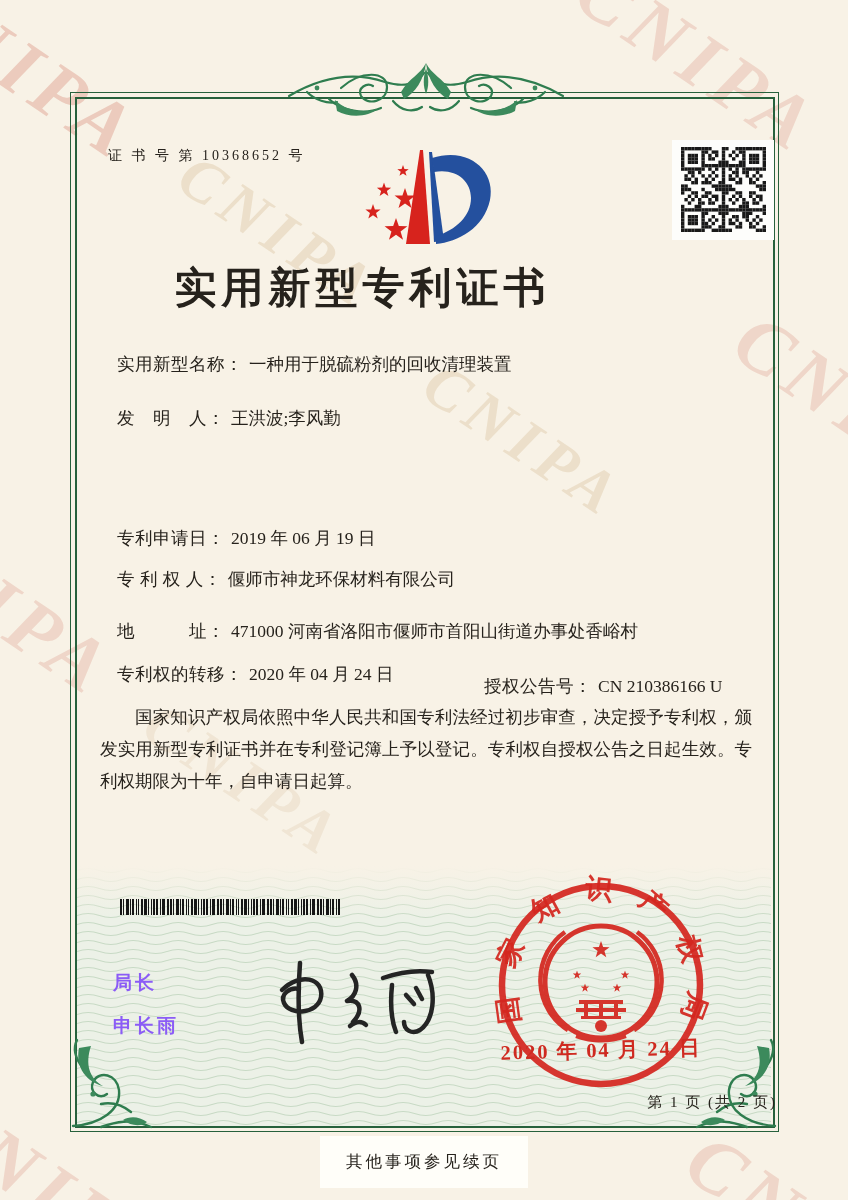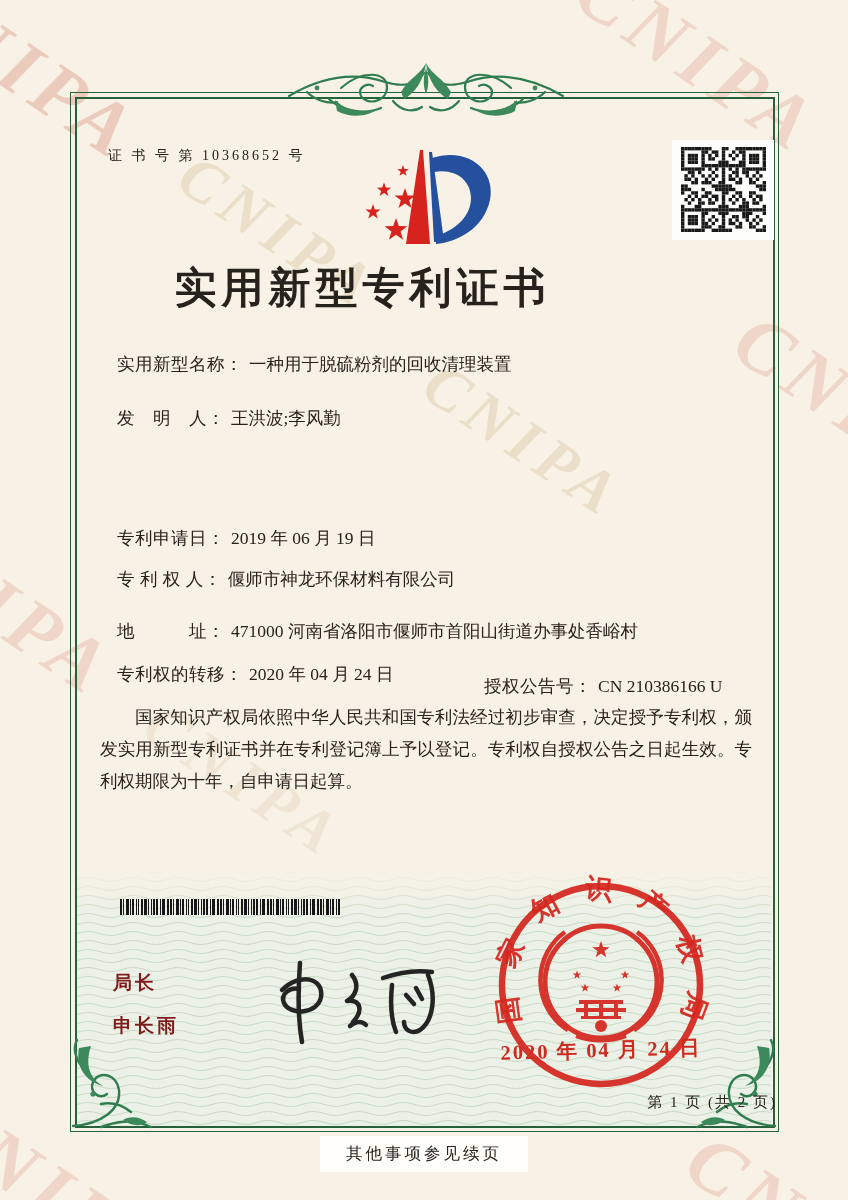--- a/index.html
+++ b/index.html
@@ -29,29 +29,29 @@
       font-size:42px;font-weight:700;letter-spacing:5px;}
   .frow{position:absolute;left:117px;font-size:17.5px;white-space:nowrap;}
   .frow .lab{letter-spacing:0.5px;}
   .frow .val{margin-left:6px;}
   .grant2{position:absolute;left:367px;top:12px;}
   .paras{position:absolute;left:100px;top:702px;width:652px;font-size:17.5px;line-height:1.82;
       text-align:justify;}
   .paras p{margin:0;text-indent:2em;}
   .barcode{position:absolute;left:120px;top:899px;}
   .sig-block{position:absolute;left:113px;top:970px;font-family:"Liberation Sans","DejaVu Sans",sans-serif;
-      font-size:19px;font-weight:600;letter-spacing:3px;color:#7f1d1d;}
+      font-size:19px;font-weight:600;letter-spacing:3px;color:#8b5cf6;}
   .sig-block div{margin-bottom:17px;}
   .signature{position:absolute;left:250px;top:950px;}
   .seal{position:absolute;left:480px;top:870px;z-index:6;}
   .seal-date{position:absolute;left:601px;top:1036px;transform:translateX(-50%) rotate(-1.5deg);
       font-size:20.5px;color:#cf2a20;letter-spacing:2px;white-space:nowrap;z-index:7;font-weight:600;}
   .page-foot{position:absolute;left:70px;top:1093px;width:707px;text-align:right;font-size:15px;letter-spacing:2px;}
   .cont-note{position:absolute;left:50%;top:1136px;transform:translateX(-50%);
-      background:#fffef9;padding:7px 26px;font-size:16.5px;letter-spacing:3px;white-space:nowrap;}
+      background:#fffef9;padding:15px 26px;font-size:16.5px;letter-spacing:3px;white-space:nowrap;}
 </style>
 </head>
 <body>
 
 <div class="page">
 
   <span class="wm pink strong" style="left:-70px;top:-48px">CNIPA</span>
   <span class="wm pink" style="left:610px;top:-55px">CNIPA</span>
   <span class="wm pink" style="left:768px;top:295px">CNIPA</span>
   <span class="wm pink" style="left:-95px;top:488px">CNIPA</span>

